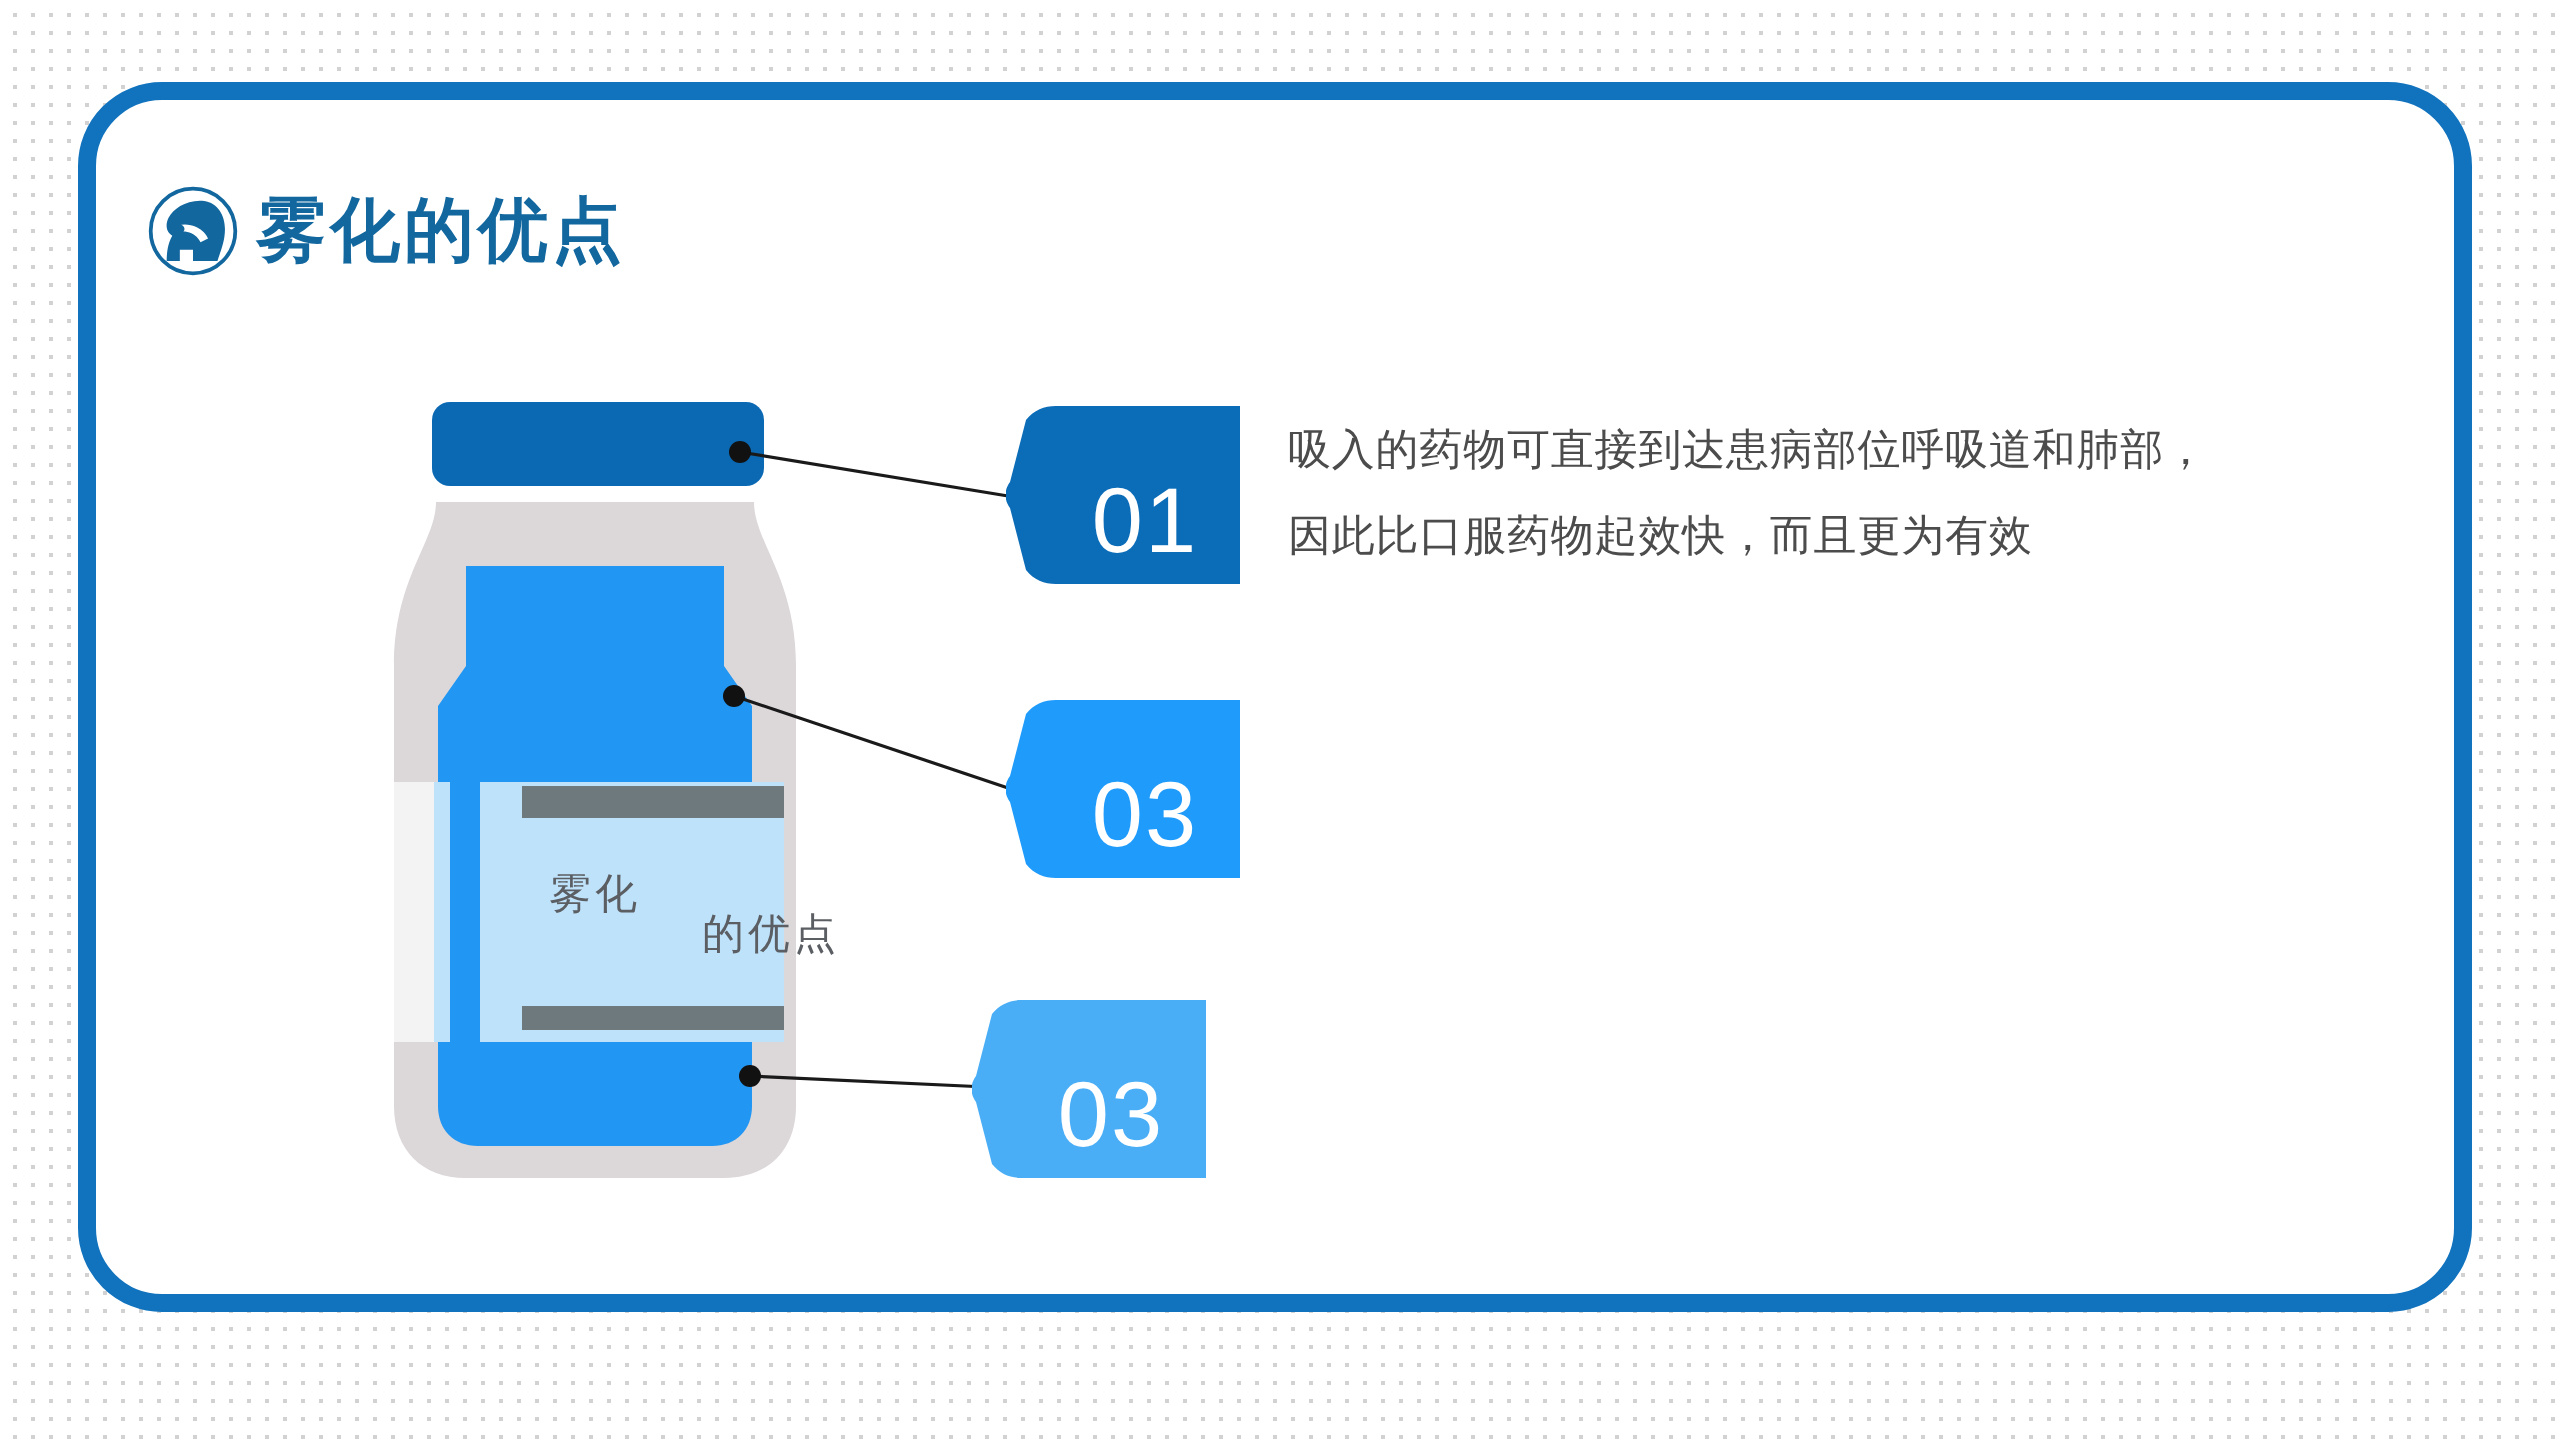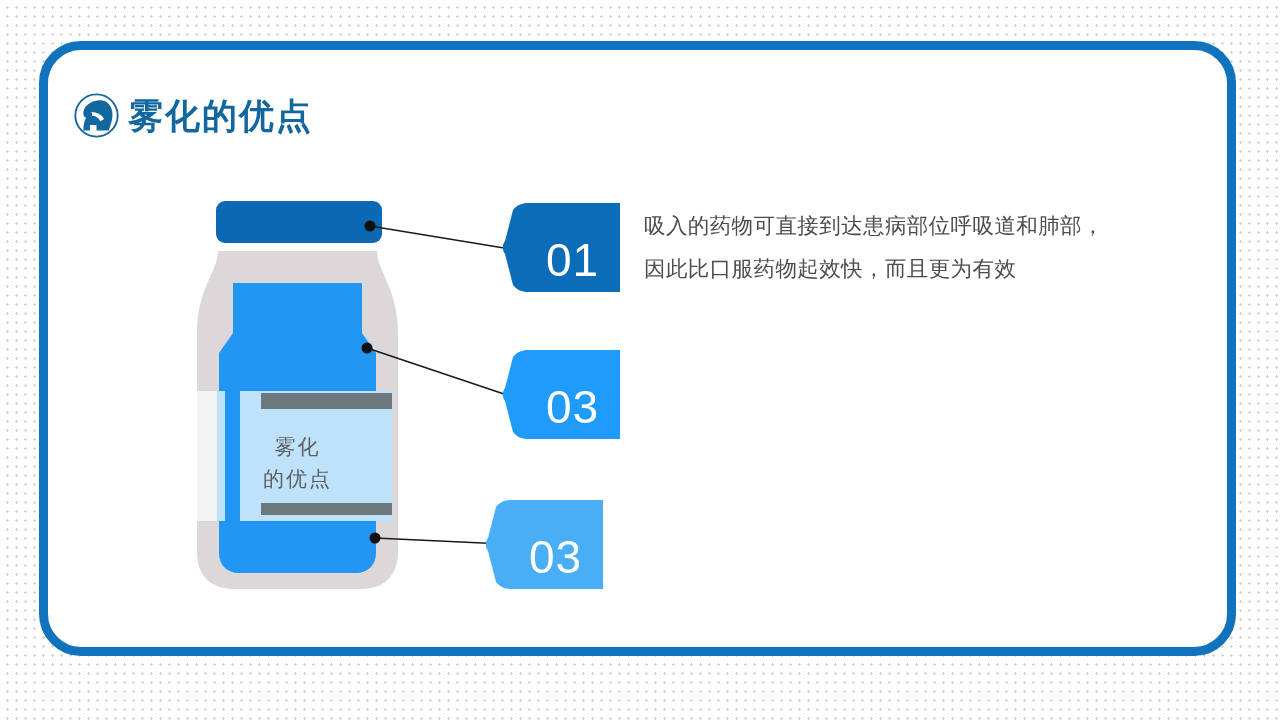--- a/index.html
+++ b/index.html
@@ -85,21 +85,21 @@
   .bottle-label-text .ln {
     position: absolute;
     width: 245px;
     text-align: center;
     font-family: Liberation Serif, serif;
     font-size: 21px;
     color: #5b5f63;
     letter-spacing: 2px;
   }
   .bottle-label-text .ln1 { top: 240px; }
-  .bottle-label-text .ln2 { top: 272px; }
+  .bottle-label-text .ln2 { top: 260px; text-align: right; }
 
   
   .connectors {
     position: absolute;
     left: 0;
     top: 0;
     width: 1280px;
     height: 720px;
     pointer-events: none;
   }

